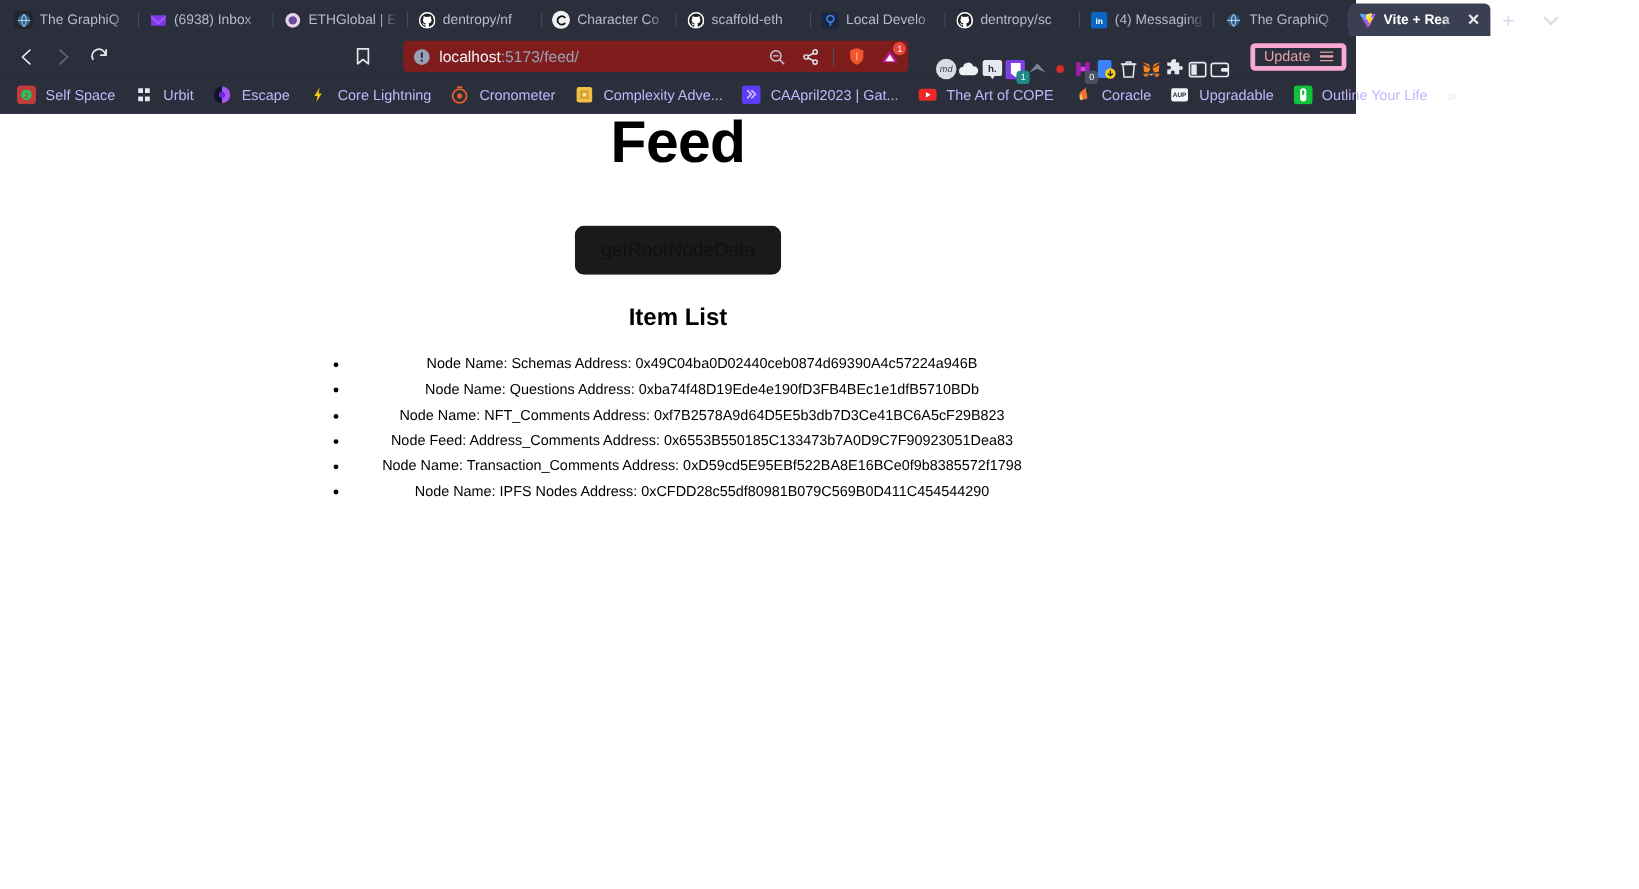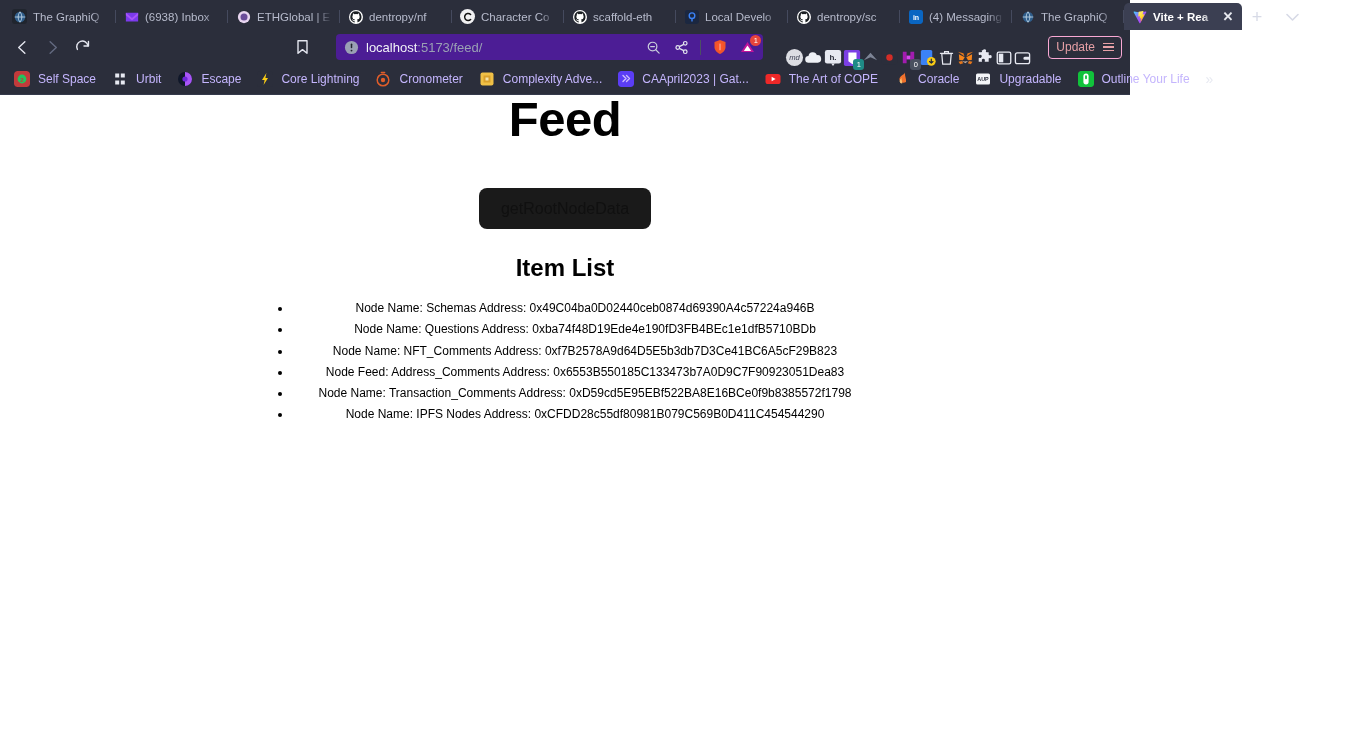--- a/index.html
+++ b/index.html
@@ -106,21 +106,21 @@
     flex: 0 0 auto;
   }
   .navbtn svg { display: block; }
 
   .urlwrap {
     flex: 0 1 567px;
     margin-left: 18px;
     display: flex;
     align-items: center;
     height: 26px;
-    background: #4c1d95;
+    background: #7f1d1d;
     border-radius: 4px;
     padding: 0 6px 0 8px;
     gap: 7px;
   }
   .url-text {
     font-size: 13px;
     color: #f2f3f7;
     white-space: nowrap;
     flex: 1 1 auto;
     overflow: hidden;
@@ -154,21 +154,21 @@
     text-align: center;
     padding: 0 1px;
   }
   .ext-badge.red { background: #e8453c; border-radius: 50%; right: -4px; top: -3px; bottom: auto; }
   .ext-badge.teal { background: #1f8a86; }
 
   .update-btn {
     margin-left: 14px;
     height: 23px;
     display: flex; align-items: center; gap: 8px;
-    border: 1px solid #f9a8d4;
+    border: 4px solid #f9a8d4;
     border-radius: 4px;
     padding: 0 7px;
     color: #e7a0a6;
     font-size: 12px;
     flex: 0 0 auto;
   }
   .hamburger { display: inline-flex; flex-direction: column; gap: 2px; }
   .hamburger i { display: block; width: 11px; height: 1.6px; background: #e7a0a6; }
 
   
@@ -234,21 +234,21 @@
     border-radius: 8px;
     padding: 10px 21px;
     font-size: 16px;
     font-weight: 500;
     font-family: "Liberation Sans", sans-serif;
     line-height: 1.2;
     cursor: pointer;
   }
   .page h2 {
     margin: 25px 0 0 0;
-    font-size: 24px;
+    font-size: 20px;
     font-weight: bold;
     color: #000000;
   }
   .item-list {
     margin: 16px 0 0 0;
     padding: 0 0 0 40px;
     list-style: disc outside;
     text-align: center;
     font-size: 12px;
     color: #000000;

